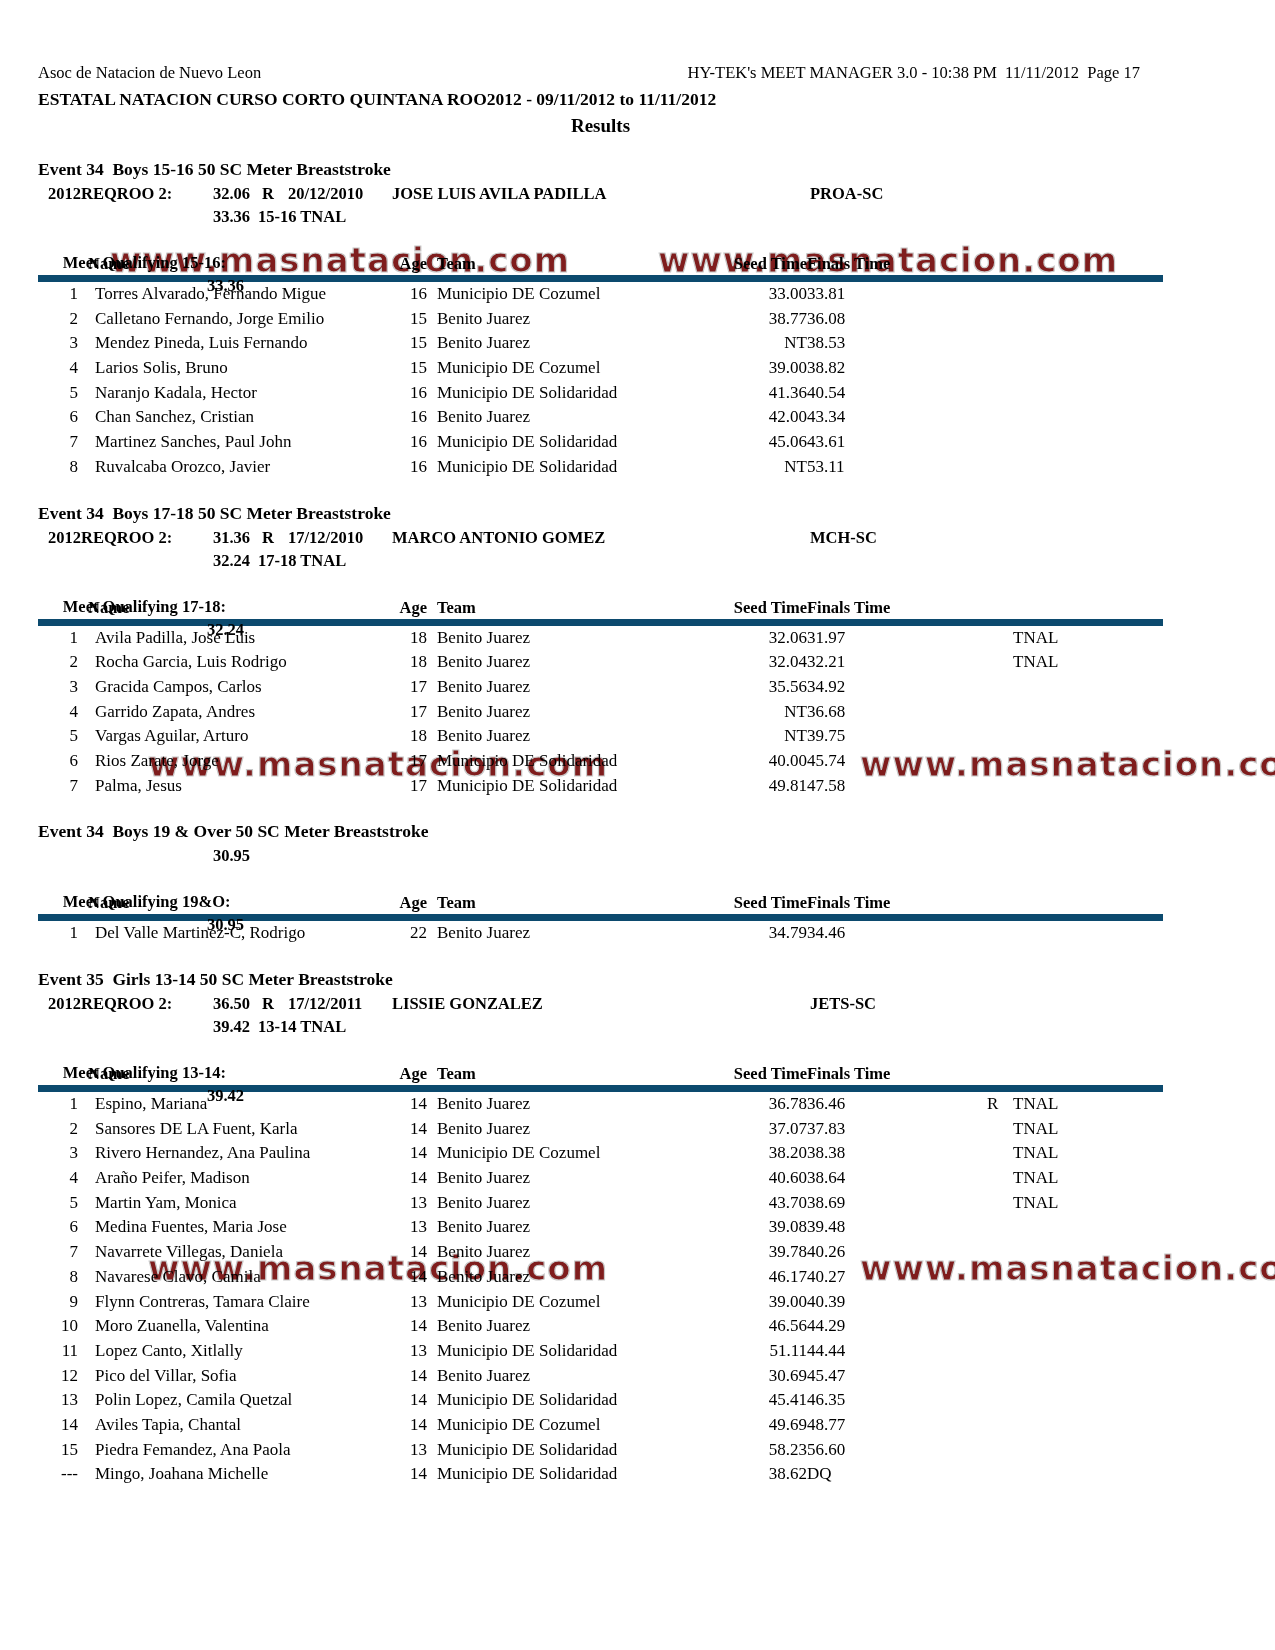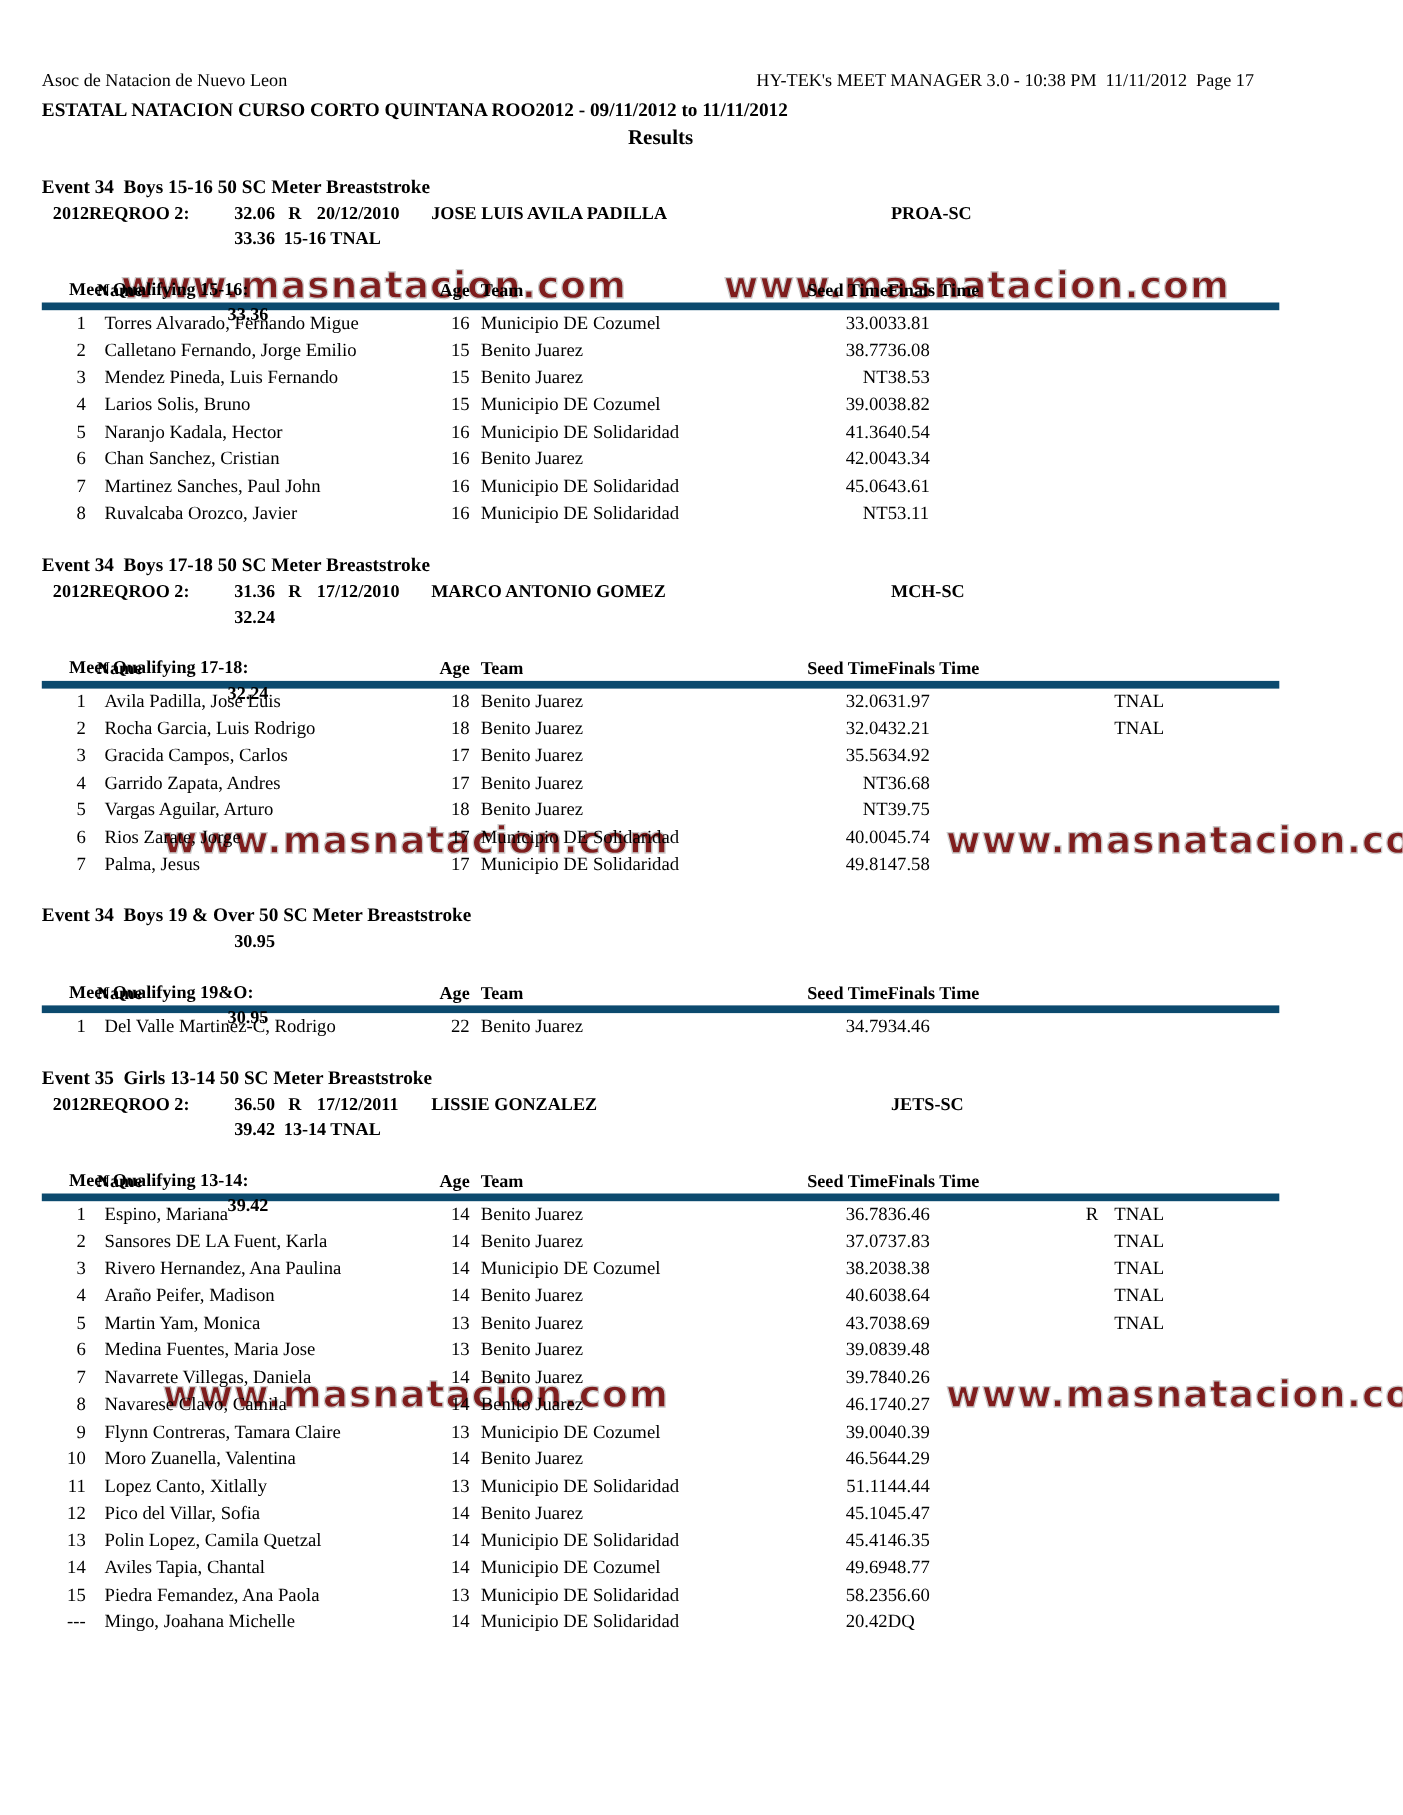--- a/index.html
+++ b/index.html
@@ -191,20 +191,21 @@
     <div class="rline record">
       <span class="rc-label">2012REQROO 2:</span>
       <span class="rc-time">31.36</span>
       <span class="rc-flag">R</span>
       <span class="rc-date">17/12/2010</span>
       <span class="rc-holder">MARCO ANTONIO GOMEZ</span>
       <span class="rc-club">MCH-SC</span>
     </div>
     <div class="rline standard">
       <span class="st-time">32.24</span>
+      <span class="st-label">17-18 TNAL</span>
     </div>
     <div class="rline mq">
       <span class="mq-label">Meet Qualifying 17-18:</span>
       <span class="mq-time">32.24</span>
     </div>
     <div class="thead">
       <span class="c-place"></span>
       <span class="c-name">Name</span>
       <span class="c-age">Age</span>
       <span class="c-team">Team</span>
@@ -460,21 +461,21 @@
           <span class="c-seed">51.11</span>
           <span class="c-finals">44.44</span>
           <span class="c-suffix"></span>
           <span class="c-qual"></span>
         </div>
         <div class="trow">
           <span class="c-place">12</span>
           <span class="c-name">Pico del Villar, Sofia</span>
           <span class="c-age">14</span>
           <span class="c-team">Benito Juarez</span>
-          <span class="c-seed">45.10</span>
+          <span class="c-seed">30.69</span>
           <span class="c-finals">45.47</span>
           <span class="c-suffix"></span>
           <span class="c-qual"></span>
         </div>
         <div class="trow">
           <span class="c-place">13</span>
           <span class="c-name">Polin Lopez, Camila Quetzal</span>
           <span class="c-age">14</span>
           <span class="c-team">Municipio DE Solidaridad</span>
           <span class="c-seed">45.41</span>
@@ -500,21 +501,21 @@
           <span class="c-seed">58.23</span>
           <span class="c-finals">56.60</span>
           <span class="c-suffix"></span>
           <span class="c-qual"></span>
         </div>
         <div class="trow">
           <span class="c-place">---</span>
           <span class="c-name">Mingo, Joahana Michelle</span>
           <span class="c-age">14</span>
           <span class="c-team">Municipio DE Solidaridad</span>
-          <span class="c-seed">20.42</span>
+          <span class="c-seed">38.62</span>
           <span class="c-finals">DQ</span>
           <span class="c-suffix"></span>
           <span class="c-qual"></span>
         </div>
       </div>
   </section>
 
 </div>
 
 </body></html>

